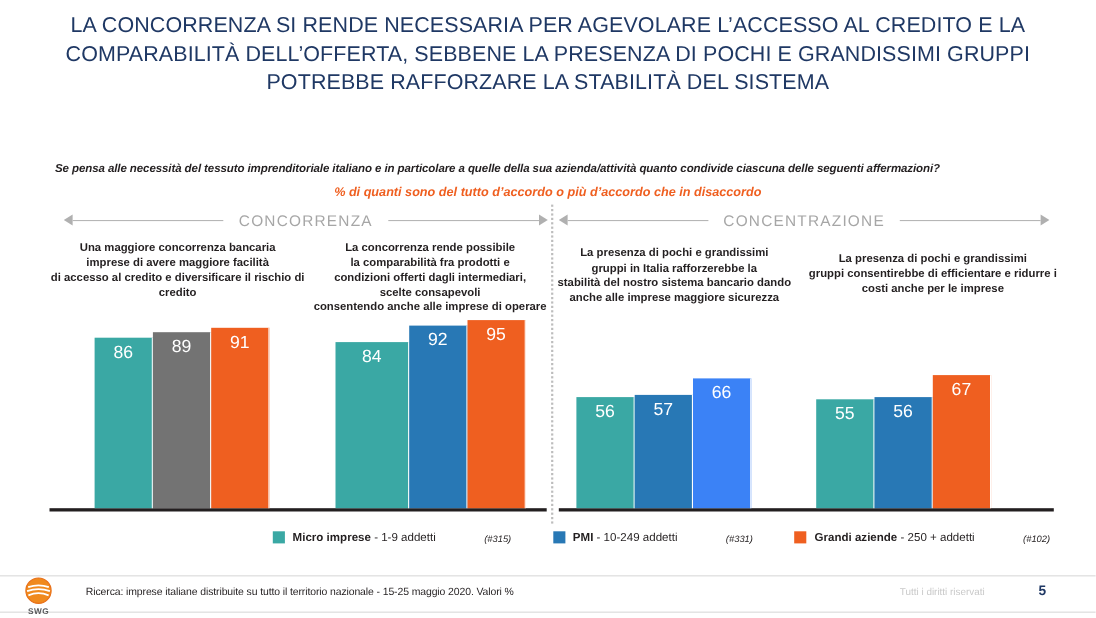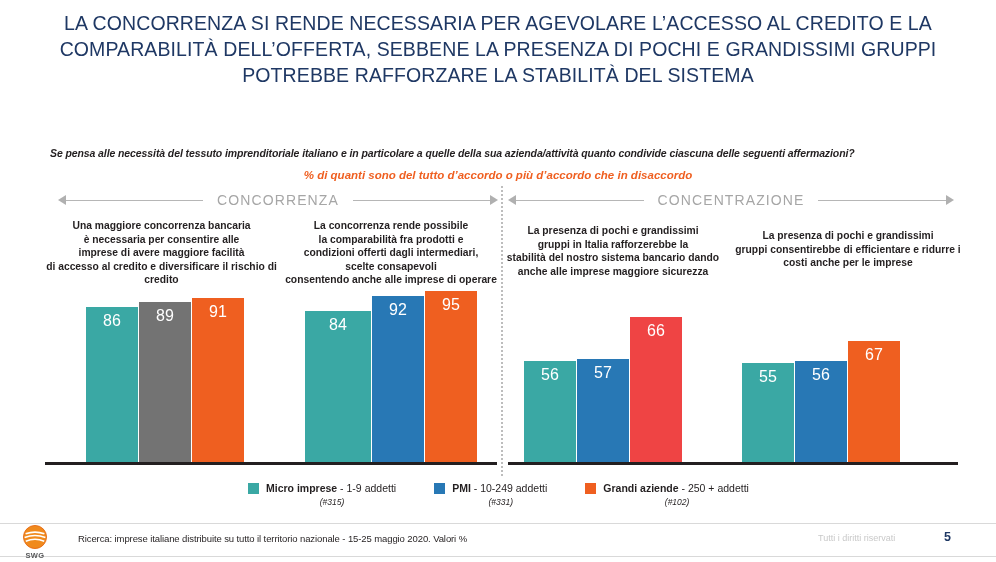--- a/index.html
+++ b/index.html
@@ -66,26 +66,26 @@
     position:absolute;left:0;right:0;top:5px;text-align:center;
     color:#ffffff;font-size:16px;font-weight:400;
   }
   .g1{left:86px;top:282px;}
   .g2{left:305px;top:282px;}
   .g3{left:524px;top:282px;}
   .g4{left:742px;top:282px;}
 
   
   .legend{position:absolute;left:248px;top:482px;width:560px;display:flex;}
-  .leg-item{display:flex;flex-direction:column;}
+  .leg-item{display:flex;}
   .leg-row{display:flex;align-items:center;}
   .swatch{width:11px;height:11px;margin-right:7px;flex:none;}
   .leg-txt{font-size:10.5px;color:#231f20;white-space:nowrap;}
   .leg-txt b{font-weight:700;}
-  .leg-sub{font-size:8.5px;font-style:italic;color:#231f20;margin-top:3px;margin-left:20px;text-align:center;}
+  .leg-sub{font-size:8.5px;font-style:italic;color:#231f20;margin-top:3px;margin-left:44px;text-align:center;}
 
   
   .foot-rule{position:absolute;left:0;top:523px;width:996px;height:1px;background:#d9d9d9;}
   .foot-rule2{position:absolute;left:0;top:556px;width:996px;height:1px;background:#d9d9d9;}
   .footer-note{
     position:absolute;left:78px;top:533px;font-size:9.5px;color:#231f20;
     letter-spacing:-.1px;
   }
   .footer-rights{position:absolute;left:818px;top:533px;font-size:9px;color:#c9c9c9;}
   .footer-page{position:absolute;left:944px;top:530px;font-size:12.5px;font-weight:700;color:#1f3864;}
@@ -116,21 +116,20 @@
     <span class="bar-line"></span>
     <span class="lbl">CONCENTRAZIONE</span>
     <span class="bar-line"></span>
     <span class="arrow-r"></span>
   </div>
 
   <div class="divider"></div>
 
   <div class="cap cap1">
       <div>Una maggiore concorrenza bancaria</div>
-      <div>è necessaria per consentire alle</div>
       <div>imprese di avere maggiore facilità</div>
       <div>di accesso al credito e diversificare il rischio di</div>
       <div>credito</div>
     </div>
   <div class="cap cap2">
       <div>La concorrenza rende possibile</div>
       <div>la comparabilità fra prodotti e</div>
       <div>condizioni offerti dagli intermediari,</div>
       <div>scelte consapevoli</div>
       <div>consentendo anche alle imprese di operare</div>
@@ -172,21 +171,21 @@
         <span class="val">95</span>
       </div>
     </div>
   <div class="group g3">
       <div class="bar" style="width: 53px; height: 100.8px; background: rgb(58, 168, 164); border-right: 1px solid rgb(255, 255, 255);">
         <span class="val">56</span>
       </div>
       <div class="bar" style="width: 53px; height: 102.6px; background: rgb(40, 120, 181); border-right: 1px solid rgb(255, 255, 255);">
         <span class="val">57</span>
       </div>
-      <div class="bar" style="width: 53px; height: 145px; background: #ef4444; border-right: 1px solid rgb(255, 255, 255);">
+      <div class="bar" style="width: 53px; height: 118px; background: #3b82f6; border-right: 1px solid rgb(255, 255, 255);">
         <span class="val">66</span>
       </div>
     </div>
   <div class="group g4">
       <div class="bar" style="width: 53px; height: 99px; background: rgb(58, 168, 164); border-right: 1px solid rgb(255, 255, 255);">
         <span class="val">55</span>
       </div>
       <div class="bar" style="width: 53px; height: 100.8px; background: rgb(40, 120, 181); border-right: 1px solid rgb(255, 255, 255);">
         <span class="val">56</span>
       </div>

